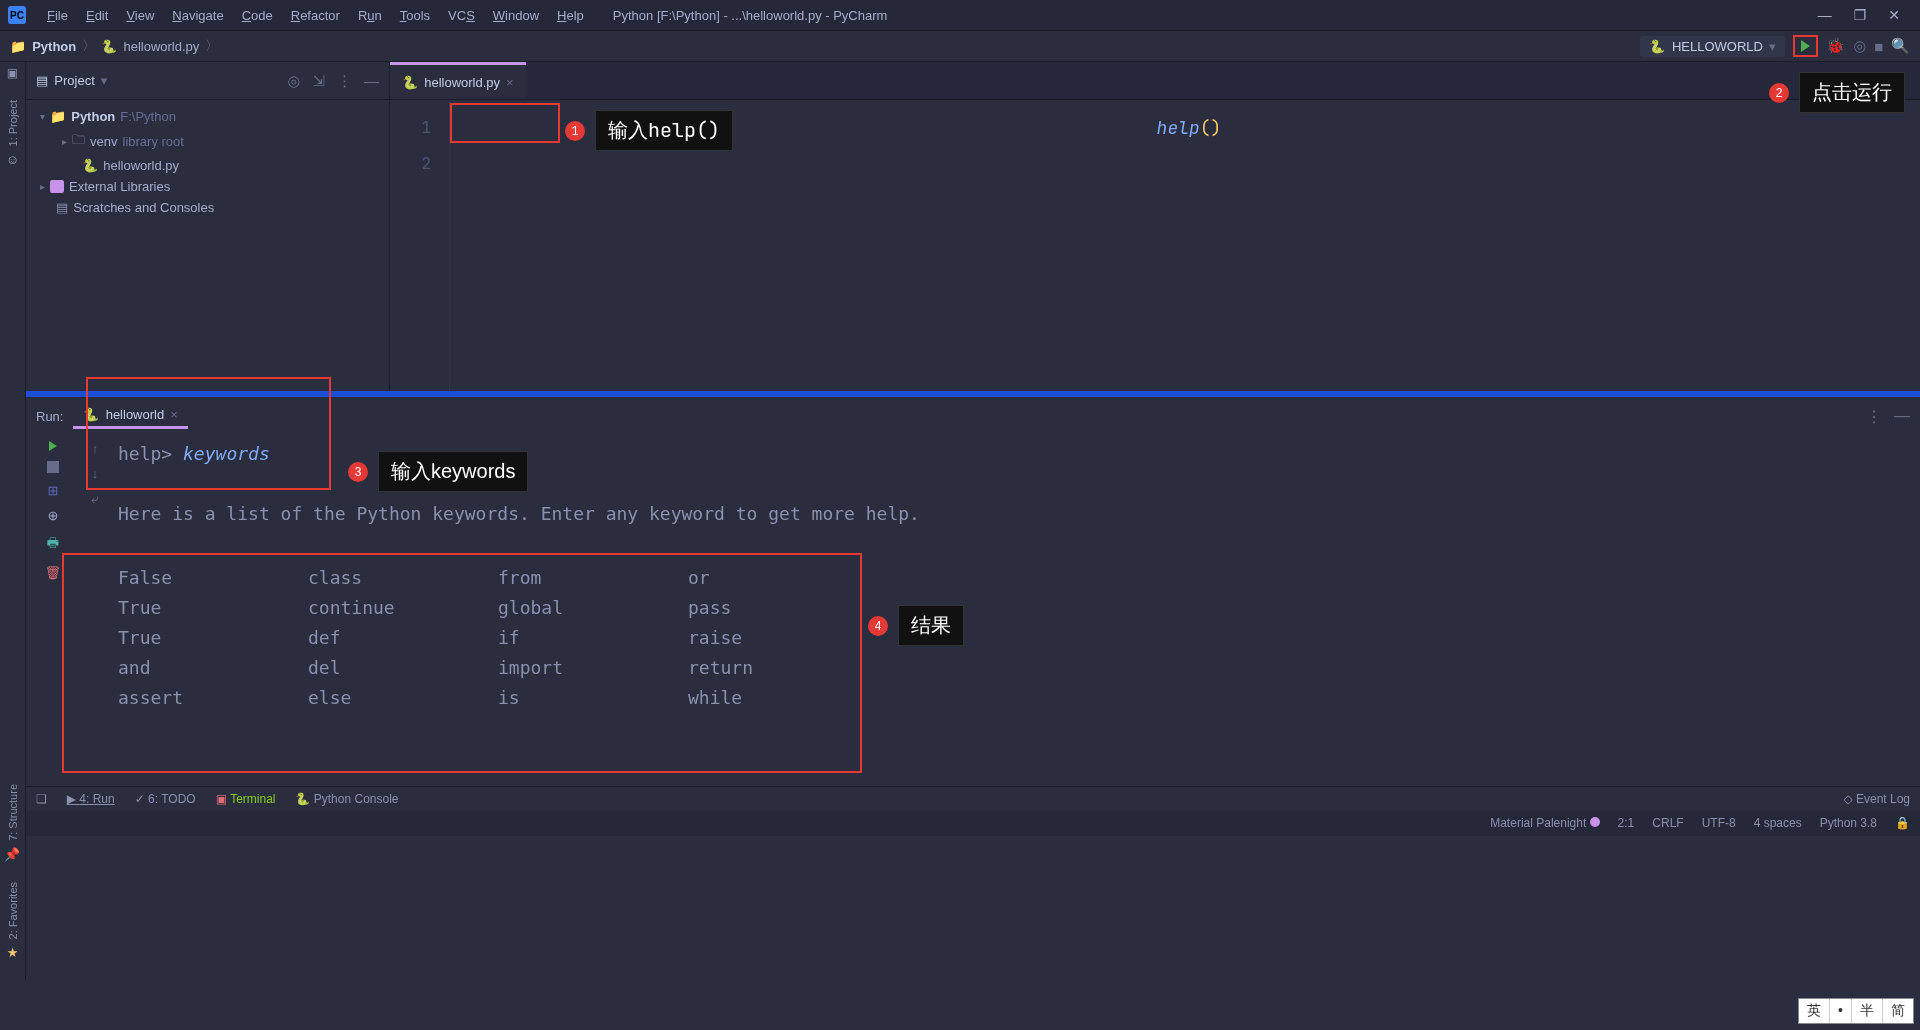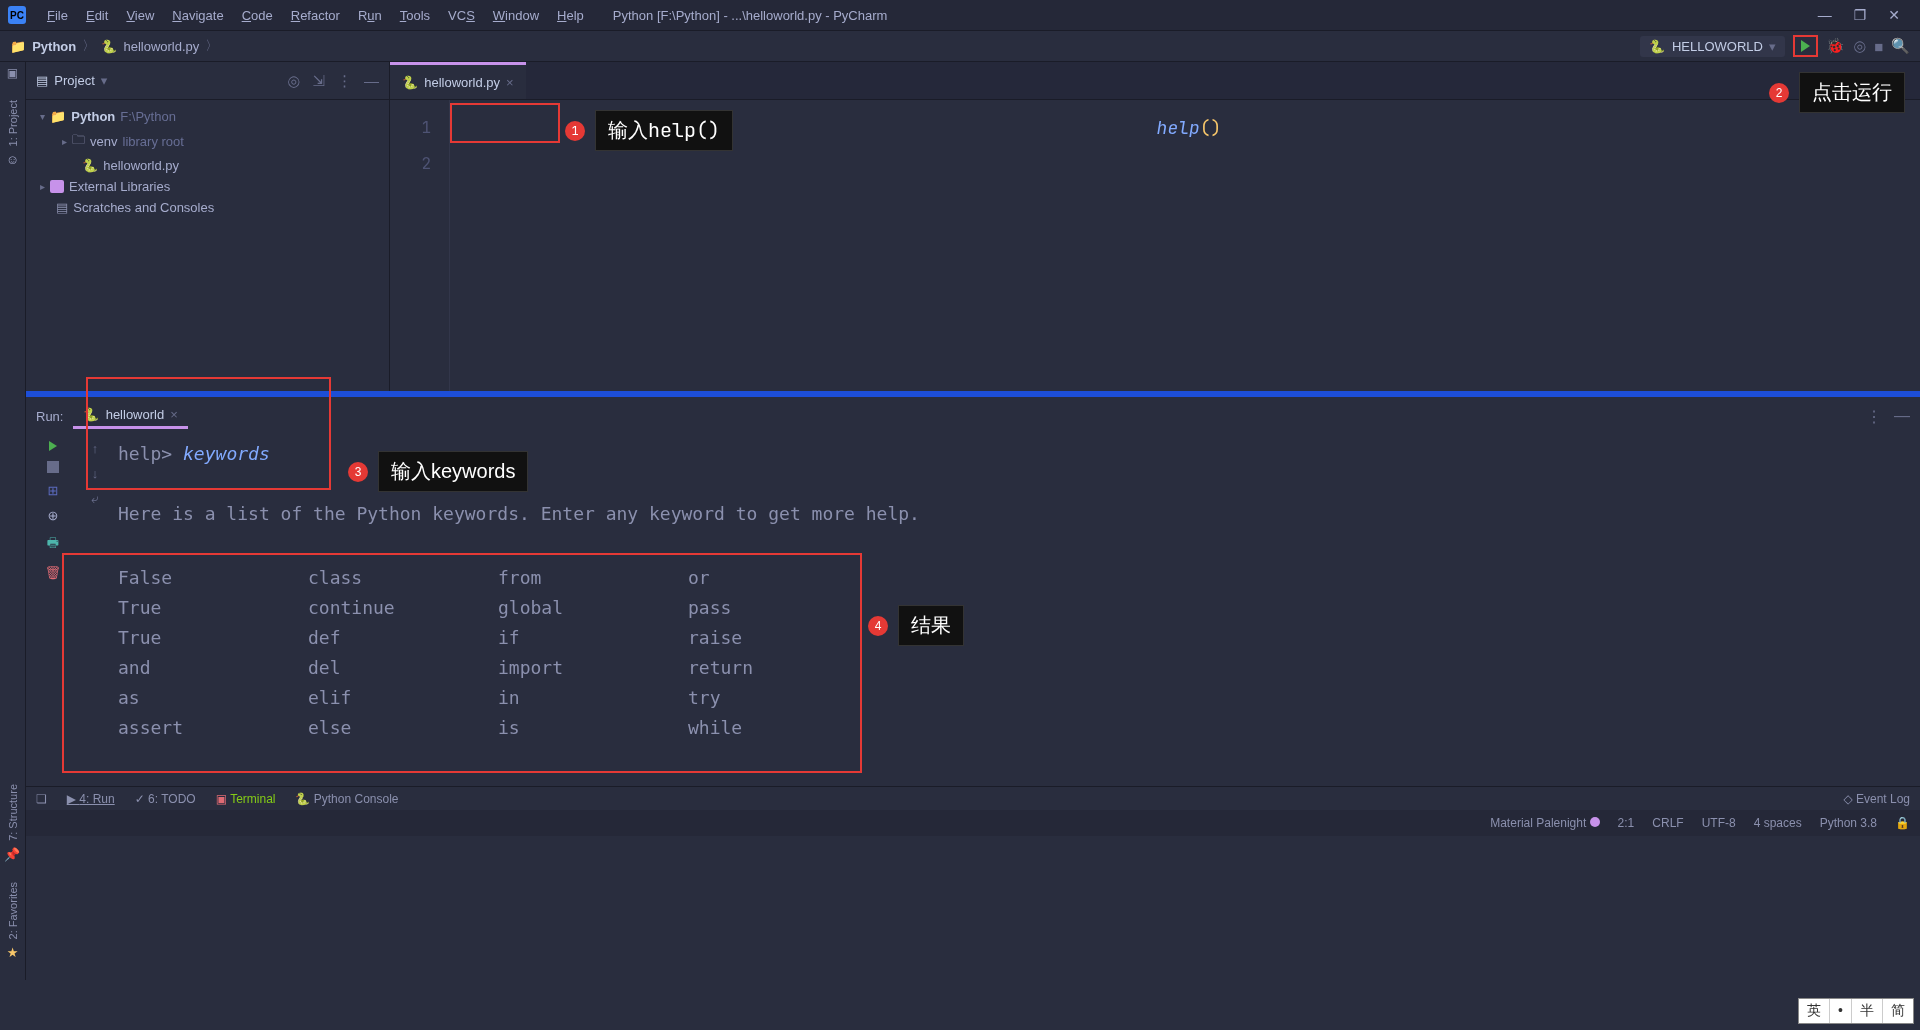--- a/index.html
+++ b/index.html
@@ -448,26 +448,20 @@
             <div class="kw-cell">if</div>
             <div class="kw-cell">raise</div>
           </div>
           <div class="kw-row">
             <div class="kw-cell">and</div>
             <div class="kw-cell">del</div>
             <div class="kw-cell">import</div>
             <div class="kw-cell">return</div>
           </div>
           <div class="kw-row">
-            <div class="kw-cell">as</div>
-            <div class="kw-cell">elif</div>
-            <div class="kw-cell">in</div>
-            <div class="kw-cell">try</div>
-          </div>
-          <div class="kw-row">
             <div class="kw-cell">assert</div>
             <div class="kw-cell">else</div>
             <div class="kw-cell">is</div>
             <div class="kw-cell">while</div>
           </div>
         </div>
     </div>
   </div>
 
   <div class="callout-wrap" style="top:54px; left:322px;">

